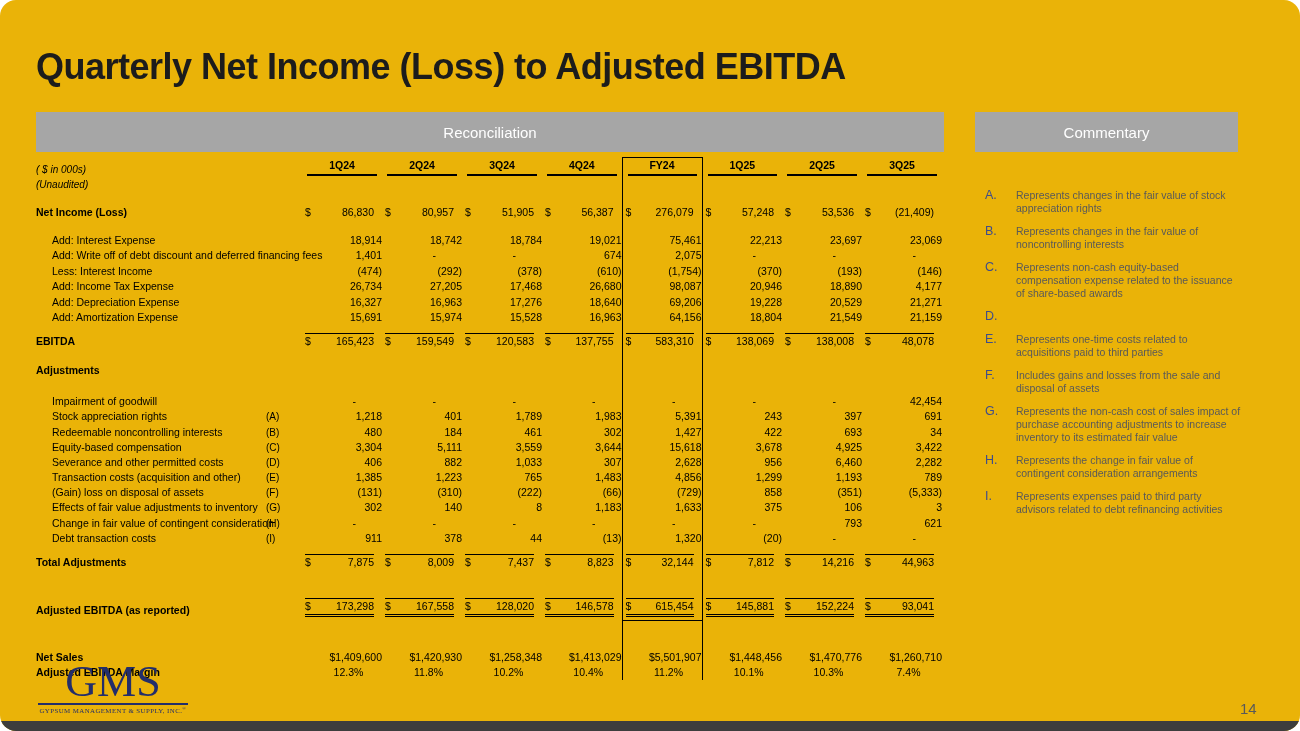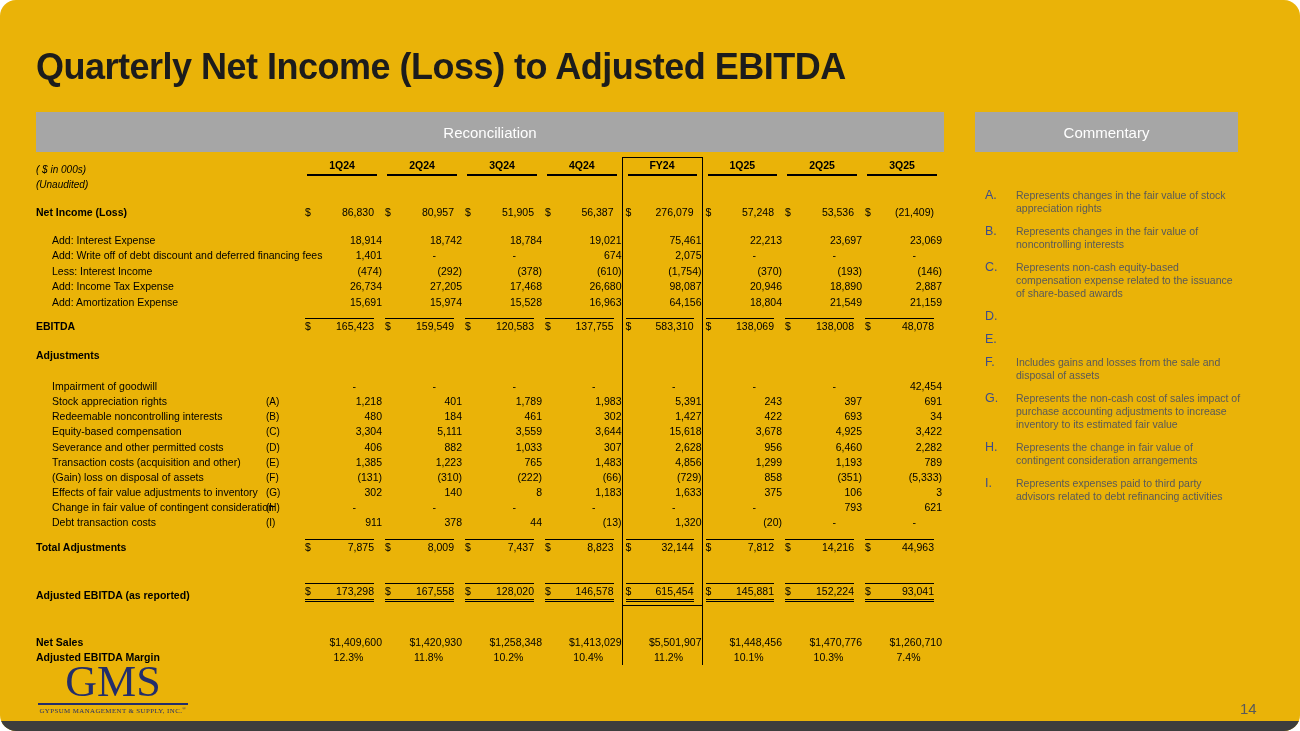--- a/index.html
+++ b/index.html
@@ -223,21 +223,33 @@
         <tr class="k-add">
           <td class="lbl ind">Add: Income Tax Expense</td>
           <td class="ref"></td>
           <td class="per">26,734</td>
           <td class="per">27,205</td>
           <td class="per">17,468</td>
           <td class="per">26,680</td>
           <td class="per fy">98,087</td>
           <td class="per">20,946</td>
           <td class="per">18,890</td>
-          <td class="per">2,887</td>
+          <td class="per">4,177</td>
+        </tr>
+        <tr class="k-add">
+          <td class="lbl ind">Add: Depreciation Expense</td>
+          <td class="ref"></td>
+          <td class="per">16,327</td>
+          <td class="per">16,963</td>
+          <td class="per">17,276</td>
+          <td class="per">18,640</td>
+          <td class="per fy">69,206</td>
+          <td class="per">19,228</td>
+          <td class="per">20,529</td>
+          <td class="per">21,271</td>
         </tr>
         <tr class="k-add">
           <td class="lbl ind">Add: Amortization Expense</td>
           <td class="ref"></td>
           <td class="per">15,691</td>
           <td class="per">15,974</td>
           <td class="per">15,528</td>
           <td class="per">16,963</td>
           <td class="per fy">64,156</td>
           <td class="per">18,804</td>
@@ -570,20 +582,21 @@
       </div>
       <div class="comm-item">
         <div class="comm-letter">C.</div>
         <div class="comm-text">Represents non-cash equity-based compensation expense related to the issuance of share-based awards</div>
       </div>
       <div class="comm-item">
         <div class="comm-letter">D.</div>
       </div>
       <div class="comm-item">
         <div class="comm-letter">E.</div>
+        <div class="comm-text">Represents one-time costs related to acquisitions paid to third parties</div>
       </div>
       <div class="comm-item">
         <div class="comm-letter">F.</div>
         <div class="comm-text">Includes gains and losses from the sale and disposal of assets</div>
       </div>
       <div class="comm-item">
         <div class="comm-letter">G.</div>
         <div class="comm-text">Represents the non-cash cost of sales impact of purchase accounting adjustments to increase inventory to its estimated fair value</div>
       </div>
       <div class="comm-item">

